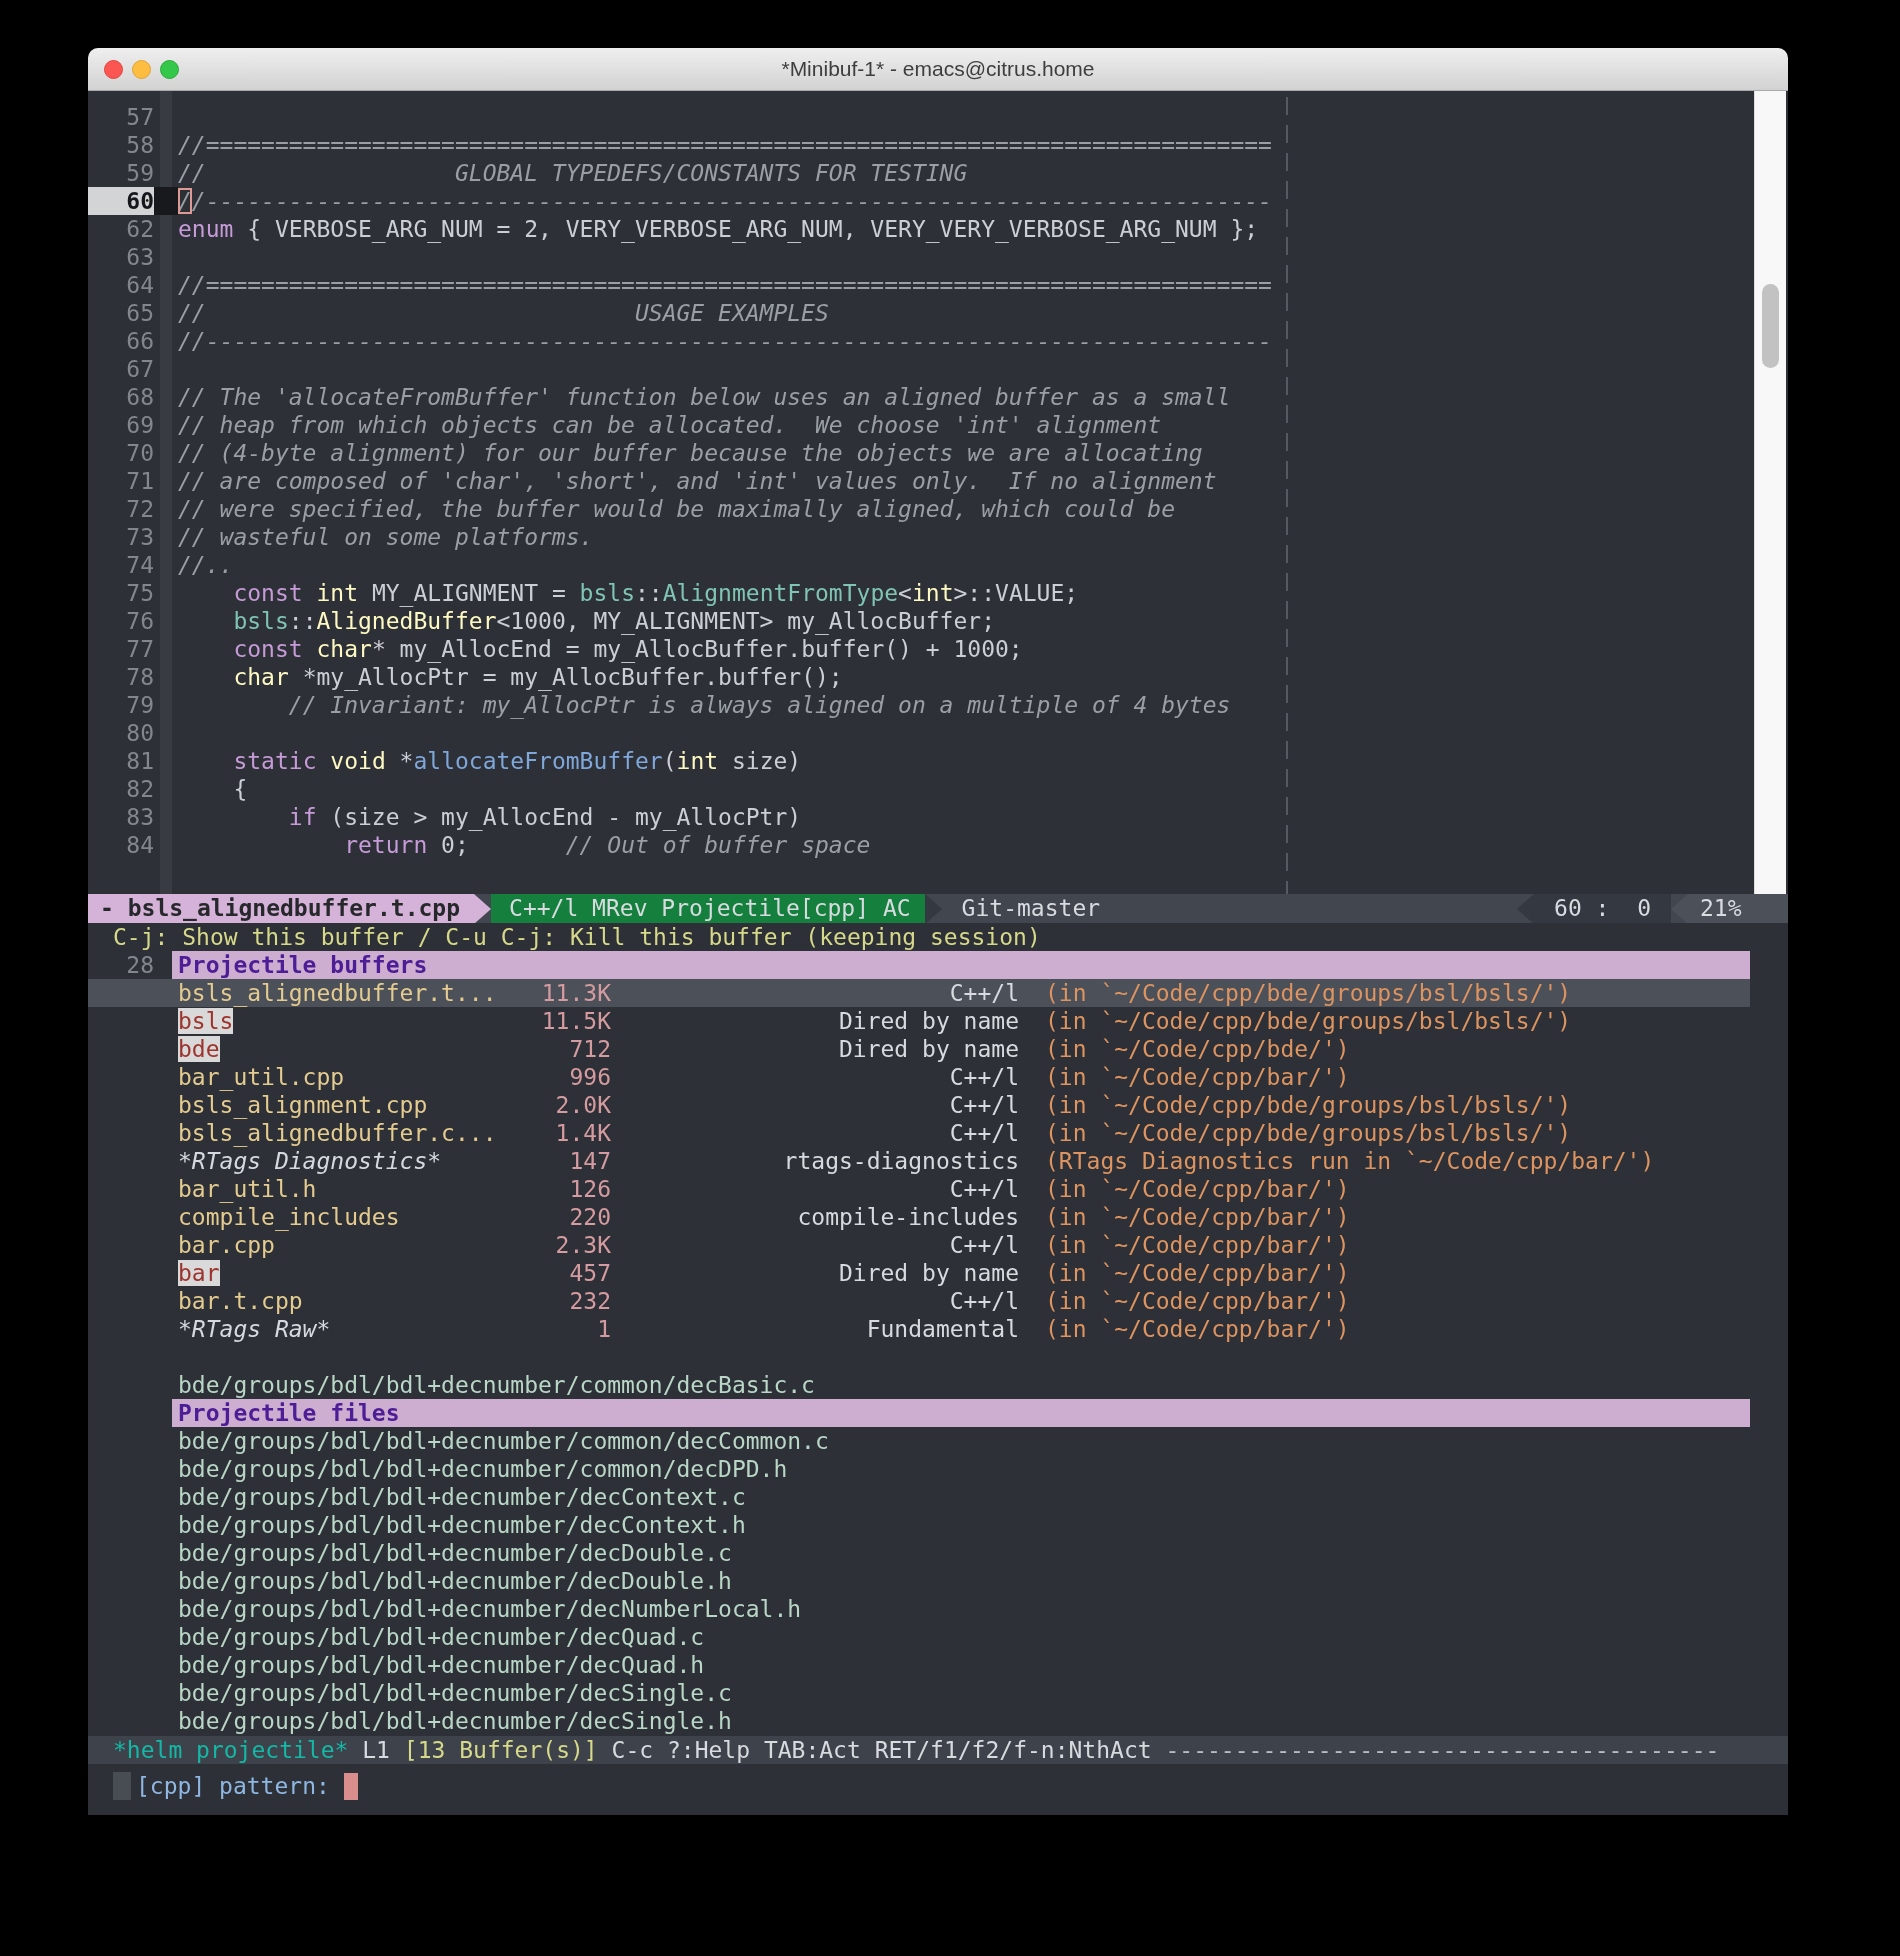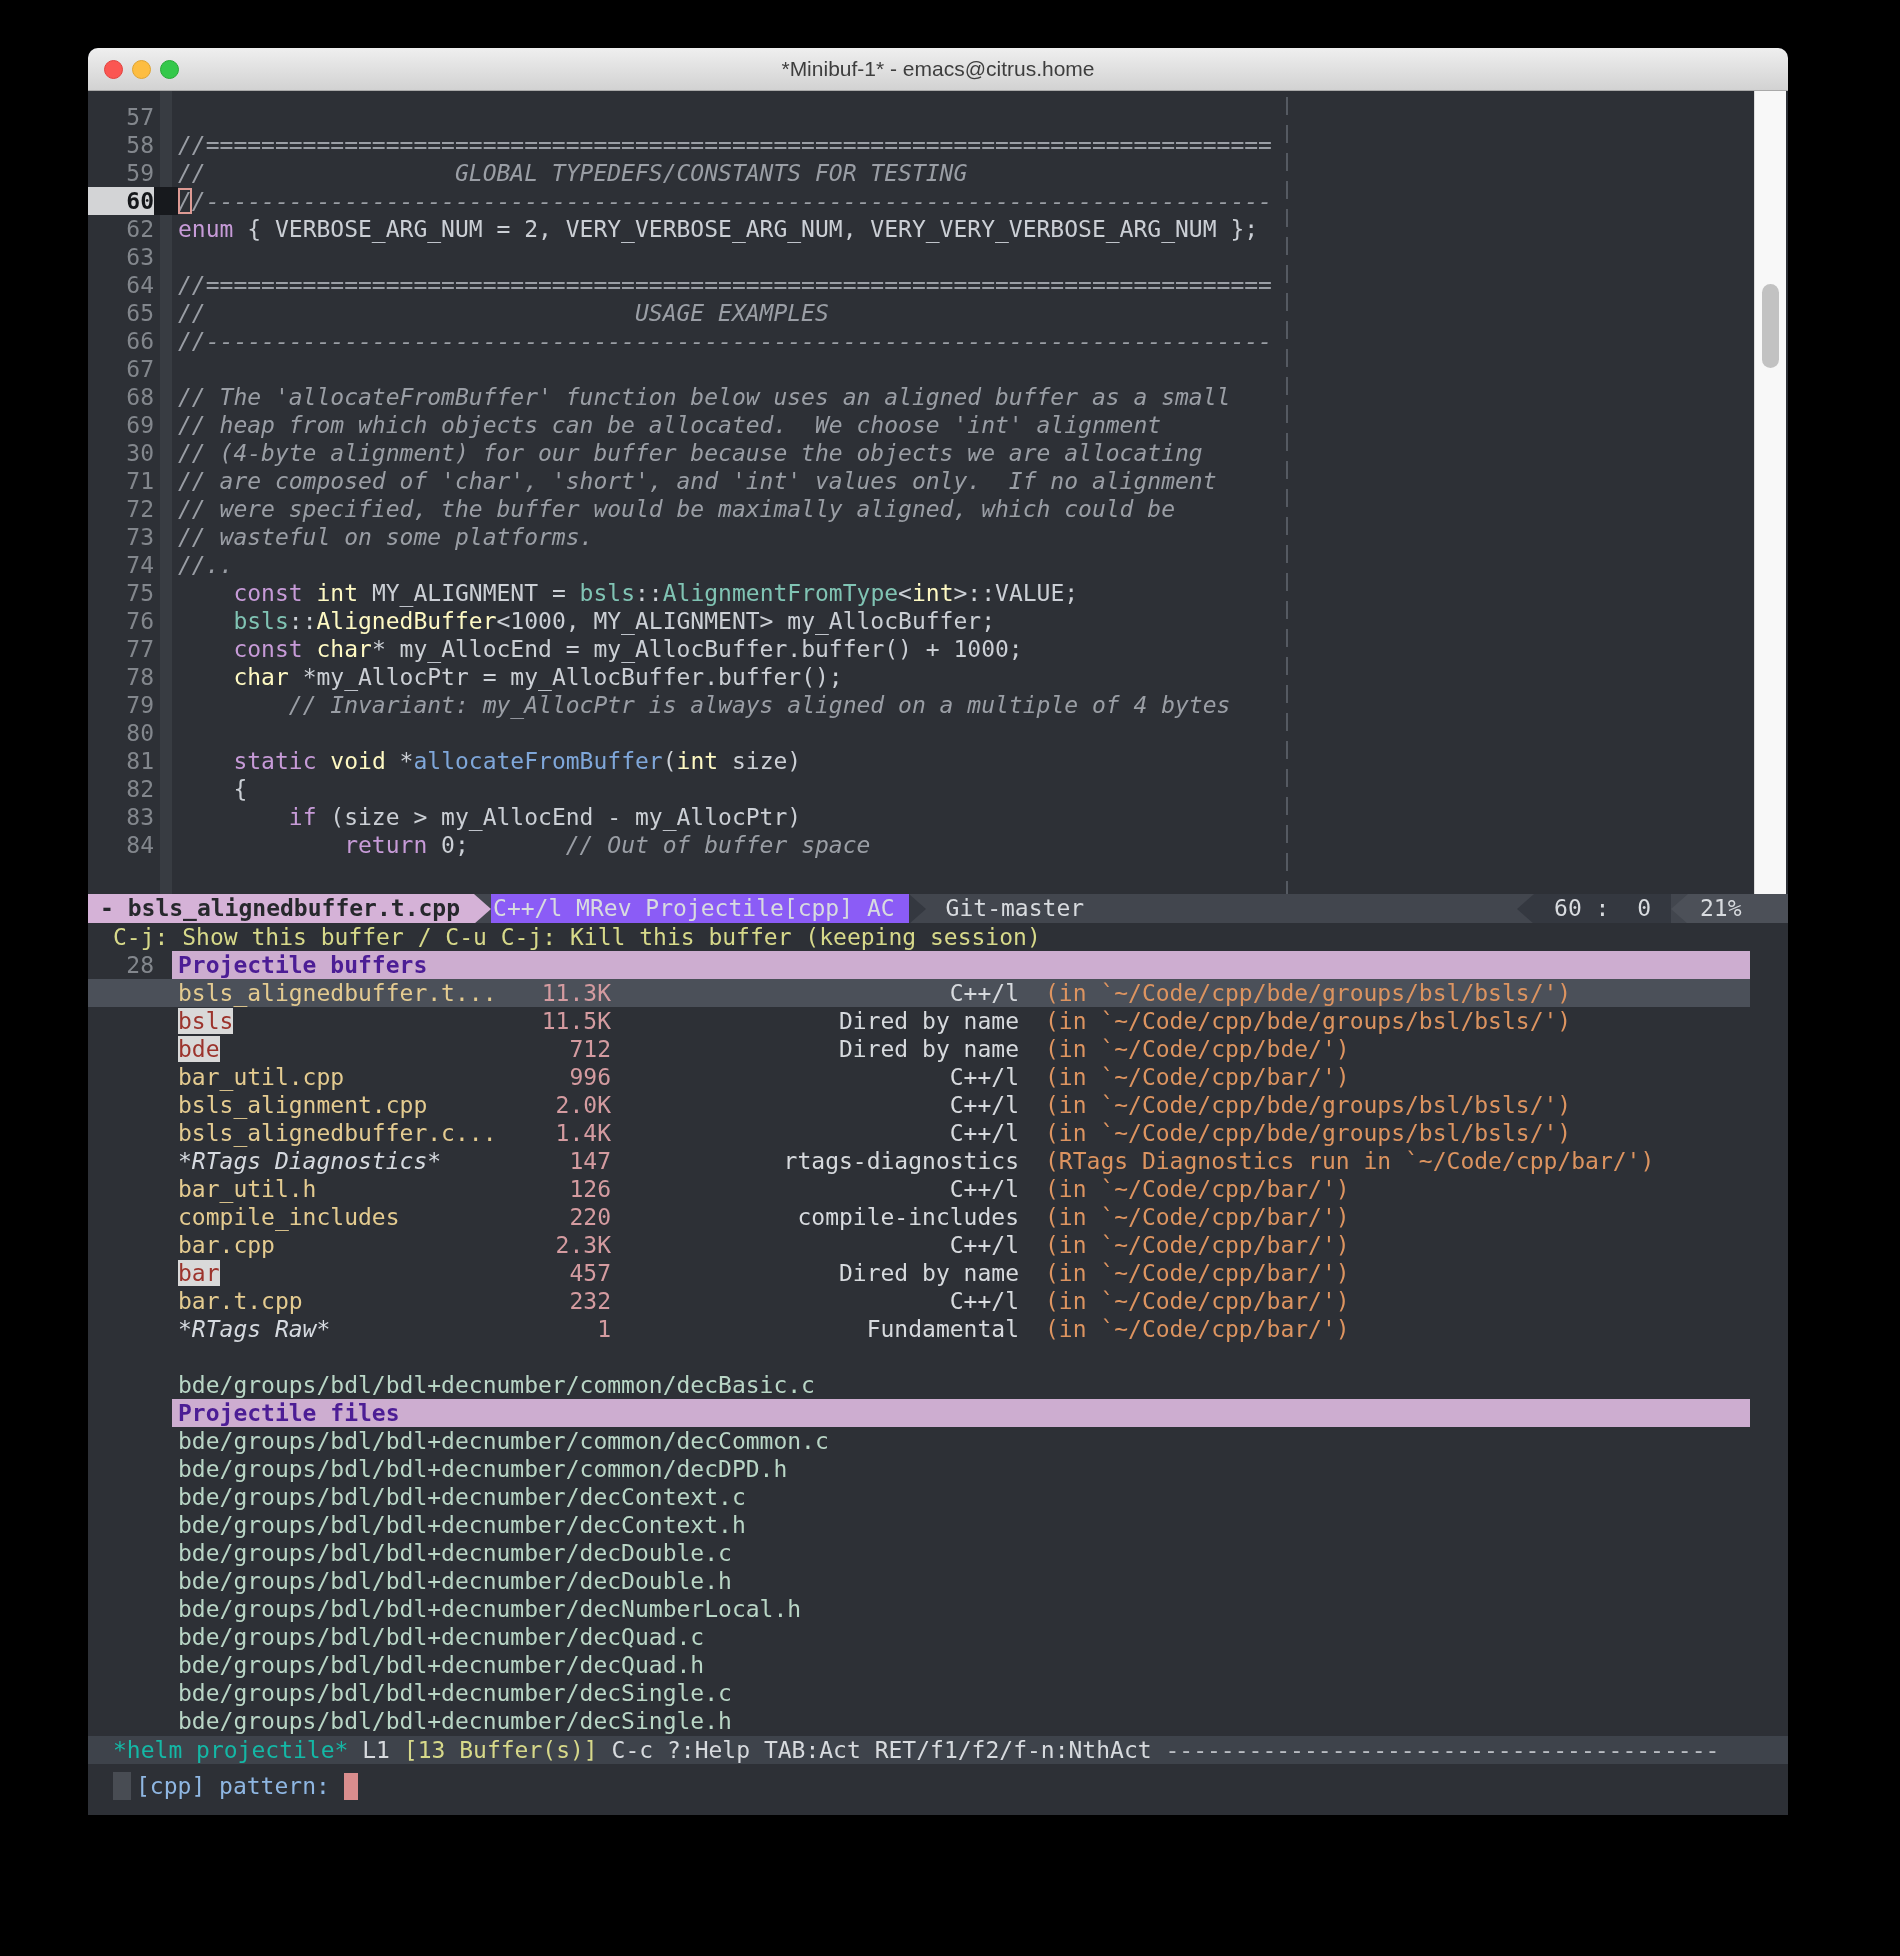--- a/index.html
+++ b/index.html
@@ -32,21 +32,21 @@
   .cur-box{outline:2px solid #dd9a94;outline-offset:-2px;}
   
   .sbar{position:absolute;right:2px;top:0;bottom:0;width:31px;background:#f8f8f8;border-left:1px solid #dcdcdc;z-index:5;}
   .sthumb{position:absolute;left:7px;width:17px;background:#c2c2c2;border-radius:9px;}
   .sb-top .sthumb{top:24%;height:10.5%;}
   
   .modeline{flex:0 0 29px;height:29px;line-height:29px;background:#42464e;display:flex;font-size:23px;color:#d8dbdf;white-space:pre;overflow:hidden;}
   .seg-file{background:#d5b2d7;color:#26282c;font-weight:bold;padding:0 14px 0 12px;}
   .arr{width:0;height:0;border-top:15px solid transparent;border-bottom:15px solid transparent;}
   .arr-file{border-left:17px solid #d5b2d7;}
-  .seg-modes{background:#8b5cf6;padding:0 14px 0 2px;}
+  .seg-modes{background:#15803d;padding:0 14px 0 18px;}
   .arr-modes{border-left:17px solid #343840;}
   .seg-branch{padding:0 0 0 20px;}
   .ml-spacer{flex:1;}
   .arr-pos{border-right:17px solid #343840;}
   .seg-pos{background:#343840;padding:0 20px;}
   .arr-pct{border-right:17px solid #4c5058;}
   .seg-pct{background:#4c5058;padding:0 10px 0 12px;flex:0 0 78px;}
   
   .helm-headerline{flex:0 0 28px;height:28px;line-height:28px;font-size:23px;color:#d7d98a;padding-left:25px;white-space:pre;}
   .helmwin{flex:0 0 785px;position:relative;font-size:23px;box-sizing:border-box;padding-right:38px;overflow:hidden;}
@@ -96,21 +96,21 @@
         <div class="code-line"><span class="lnum">59</span><span class="code-text"><span class="cm">//                  GLOBAL TYPEDEFS/CONSTANTS FOR TESTING</span></span></div>
         <div class="code-line cur"><span class="lnum">60</span><span class="code-text"><span class="cm cur-box">/</span><span class="cm">/-----------------------------------------------------------------------------</span></span></div>
         <div class="code-line"><span class="lnum">62</span><span class="code-text"><span class="kw">enum</span><span class="df"> { VERBOSE_ARG_NUM = 2, VERY_VERBOSE_ARG_NUM, VERY_VERY_VERBOSE_ARG_NUM };</span></span></div>
         <div class="code-line"><span class="lnum">63</span><span class="code-text"></span></div>
         <div class="code-line"><span class="lnum">64</span><span class="code-text"><span class="cm">//=============================================================================</span></span></div>
         <div class="code-line"><span class="lnum">65</span><span class="code-text"><span class="cm">//                               USAGE EXAMPLES</span></span></div>
         <div class="code-line"><span class="lnum">66</span><span class="code-text"><span class="cm">//-----------------------------------------------------------------------------</span></span></div>
         <div class="code-line"><span class="lnum">67</span><span class="code-text"></span></div>
         <div class="code-line"><span class="lnum">68</span><span class="code-text"><span class="cm">// The 'allocateFromBuffer' function below uses an aligned buffer as a small</span></span></div>
         <div class="code-line"><span class="lnum">69</span><span class="code-text"><span class="cm">// heap from which objects can be allocated.  We choose 'int' alignment</span></span></div>
-        <div class="code-line"><span class="lnum">30</span><span class="code-text"><span class="cm">// (4-byte alignment) for our buffer because the objects we are allocating</span></span></div>
+        <div class="code-line"><span class="lnum">70</span><span class="code-text"><span class="cm">// (4-byte alignment) for our buffer because the objects we are allocating</span></span></div>
         <div class="code-line"><span class="lnum">71</span><span class="code-text"><span class="cm">// are composed of 'char', 'short', and 'int' values only.  If no alignment</span></span></div>
         <div class="code-line"><span class="lnum">72</span><span class="code-text"><span class="cm">// were specified, the buffer would be maximally aligned, which could be</span></span></div>
         <div class="code-line"><span class="lnum">73</span><span class="code-text"><span class="cm">// wasteful on some platforms.</span></span></div>
         <div class="code-line"><span class="lnum">74</span><span class="code-text"><span class="cm">//..</span></span></div>
         <div class="code-line"><span class="lnum">75</span><span class="code-text"><span class="df">    </span><span class="kw">const</span><span class="df"> </span><span class="ty">int</span><span class="df"> MY_ALIGNMENT = </span><span class="tl">bsls</span><span class="df">::</span><span class="tl">AlignmentFromType</span><span class="df">&lt;</span><span class="ty">int</span><span class="df">&gt;::VALUE;</span></span></div>
         <div class="code-line"><span class="lnum">76</span><span class="code-text"><span class="df">    </span><span class="tl">bsls</span><span class="df">::</span><span class="ty">AlignedBuffer</span><span class="df">&lt;1000, MY_ALIGNMENT&gt; my_AllocBuffer;</span></span></div>
         <div class="code-line"><span class="lnum">77</span><span class="code-text"><span class="df">    </span><span class="kw">const</span><span class="df"> </span><span class="ty">char</span><span class="df">* my_AllocEnd = my_AllocBuffer.buffer() + 1000;</span></span></div>
         <div class="code-line"><span class="lnum">78</span><span class="code-text"><span class="df">    </span><span class="ty">char</span><span class="df"> *my_AllocPtr = my_AllocBuffer.buffer();</span></span></div>
         <div class="code-line"><span class="lnum">79</span><span class="code-text"><span class="df">        </span><span class="cm">// Invariant: my_AllocPtr is always aligned on a multiple of 4 bytes</span></span></div>
         <div class="code-line"><span class="lnum">80</span><span class="code-text"></span></div>

